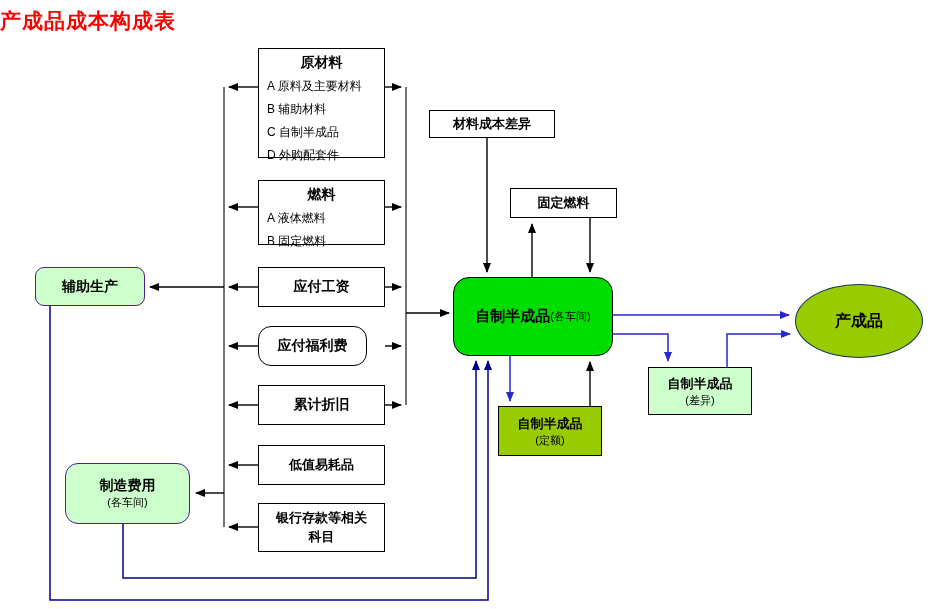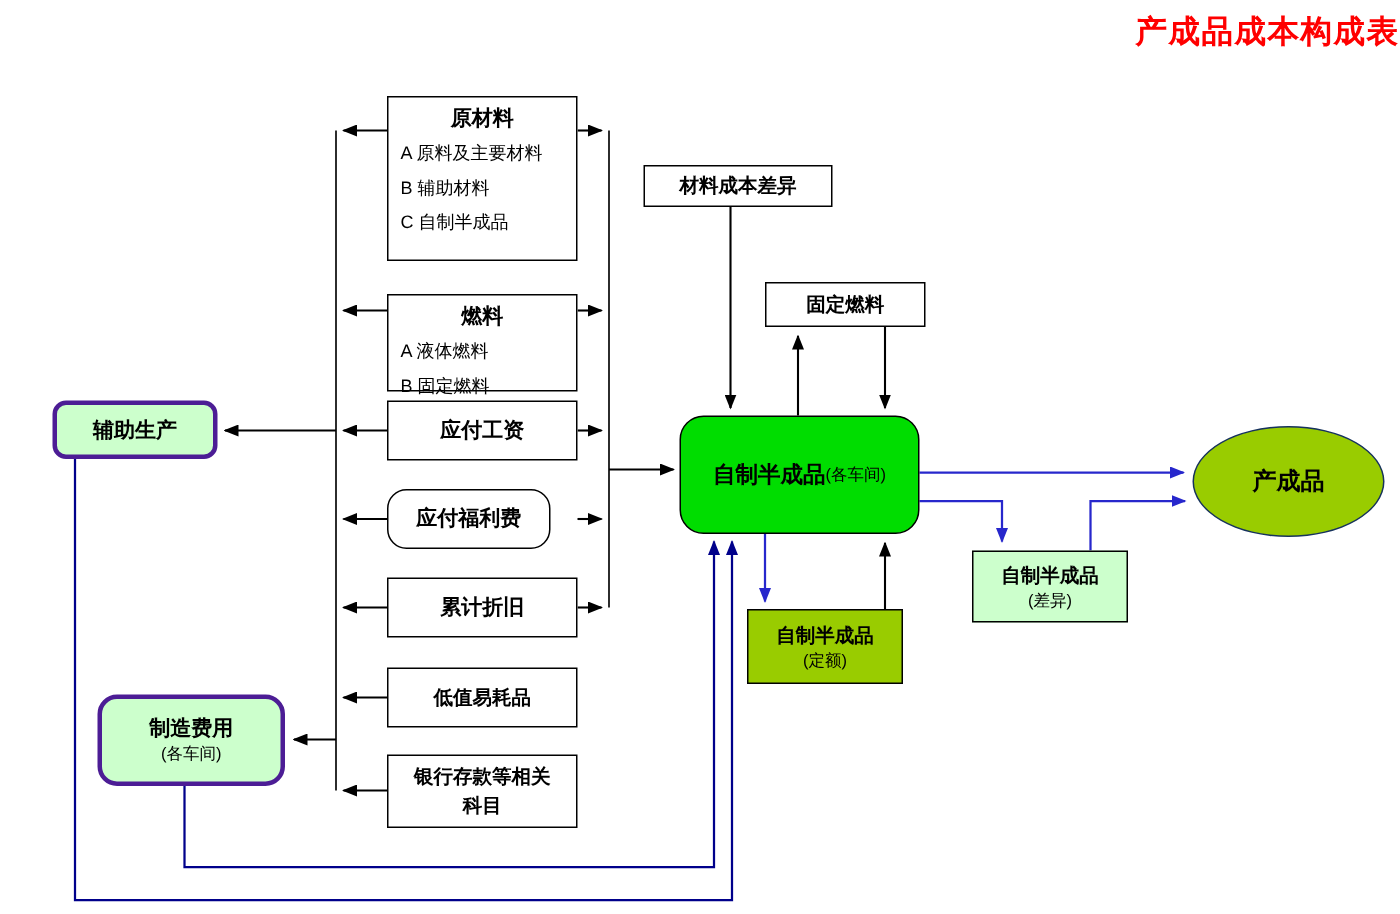--- a/index.html
+++ b/index.html
@@ -1,41 +1,41 @@
 <!DOCTYPE html>
 <html><head>
 <meta charset="utf-8">
 <style>
   html,body{margin:0;padding:0;background:#fff;}
   #stage{
     position:relative;width:933px;height:609px;background:#fff;overflow:hidden;
     font-family:"Liberation Sans",sans-serif;color:#000;
   }
   #title{
-    position:absolute;left:0;top:7px;width:933px;text-align:right;
+    position:absolute;left:0;top:7px;width:933px;text-align:left;
     font-family:"DejaVu Serif","Liberation Serif",serif;
     font-size:21px;font-weight:bold;color:var(--title-red,#f00);letter-spacing:1px;
   }
   svg.wires{position:absolute;left:0;top:0;z-index:1;}
   .ln-k{stroke:var(--black-line,#000);stroke-width:1.4;fill:none;}
   .ln-v{stroke:var(--black-line,#000);stroke-width:1.1;fill:none;}
   .ln-b{stroke:var(--blue-line,#2727cc);stroke-width:1.5;fill:none;}
   .ln-n{stroke:var(--navy-line,#00008b);stroke-width:1.5;fill:none;}
   .mk-k{fill:var(--black-line,#000);}
   .mk-b{fill:var(--blue-line,#2727cc);}
   .mk-n{fill:var(--navy-line,#00008b);}
   .node{position:absolute;z-index:2;box-sizing:border-box;}
   .wbox{background:#fff;border:1px solid #000;}
-  .gbox{background:var(--light-green,#ccffcc);border:3px solid #4c1d95;}
+  .gbox{background:var(--light-green,#ccffcc);border:1px solid #4c1d95;}
   .center{display:flex;align-items:center;justify-content:center;text-align:center;}
   .col{display:flex;flex-direction:column;align-items:center;justify-content:center;text-align:center;}
   .hd{font-weight:bold;font-size:14px;}
   .hd13{font-weight:bold;font-size:13px;}
   .sub{font-size:11px;}
-  .listbox{padding:5px 0 0 0;margin-top:16px;}
+  .listbox{padding:5px 0 0 0;}
   .listbox .hd{text-align:center;display:block;}
   .listbox ul{list-style:none;margin:3px 0 0 0;padding:0 0 0 8px;}
   .listbox li{font-size:12px;line-height:23px;white-space:nowrap;}
   #node-basic{
     left:453px;top:277px;width:160px;height:79px;border-radius:16px;
     background:var(--bright-green,#00dd00);border:1.5px solid #000;
   }
   #node-basic .hd{font-size:15px;}
   #node-quota{
     left:498px;top:406px;width:104px;height:50px;
@@ -113,20 +113,21 @@
     <path class="ln-n" d="M123,524 V578 H476 V361" marker-end="url(#an)"></path>
     <path class="ln-n" d="M50,306 V600 H488 V361" marker-end="url(#an)"></path>
   </svg>
 
   <div id="box-raw" class="node wbox listbox">
     <span class="hd">原材料</span>
     <ul>
       <li>A 原料及主要材料</li>
       <li>B 辅助材料</li>
       <li>C 自制半成品</li>
+      <li>D 外购配套件</li>
     </ul>
   </div>
 
   <div id="box-fuel" class="node wbox listbox">
     <span class="hd">燃料</span>
     <ul>
       <li>A 液体燃料</li>
       <li>B 固定燃料</li>
     </ul>
   </div>

